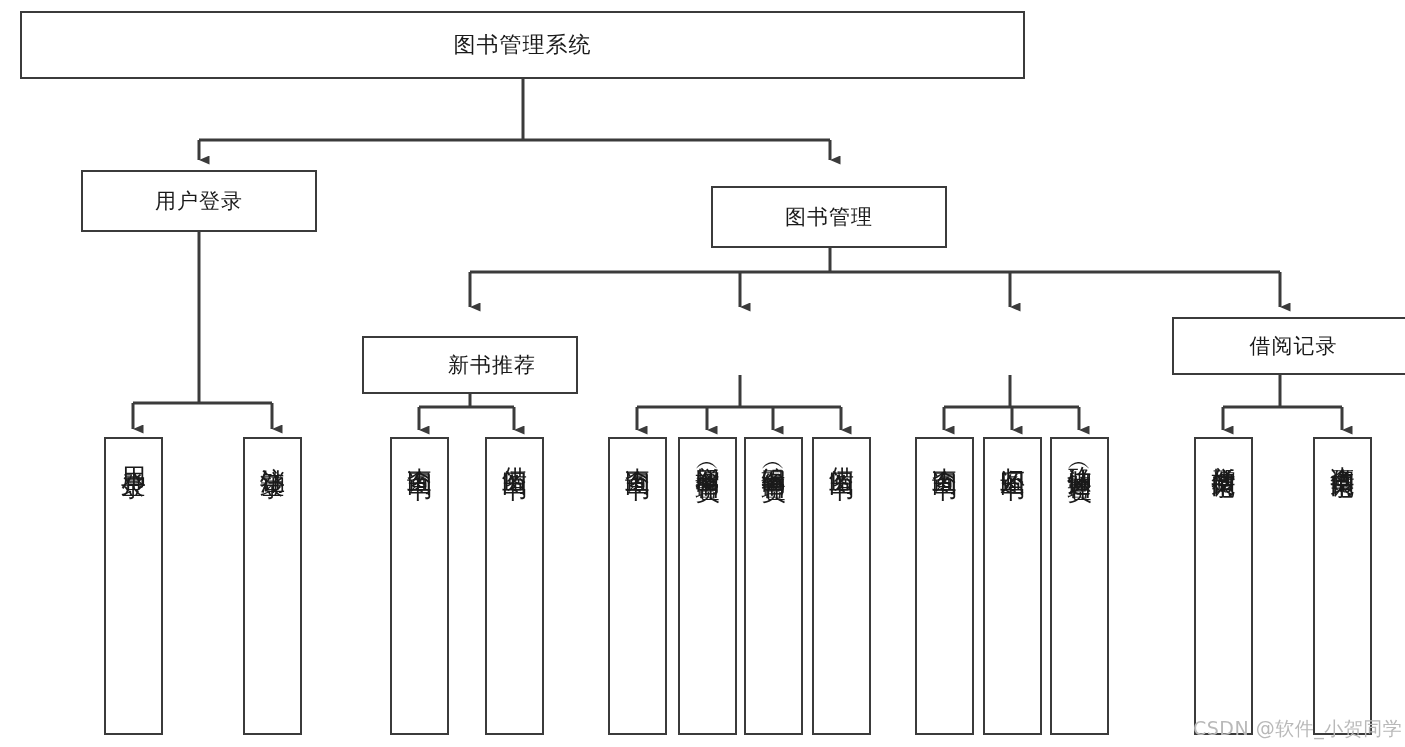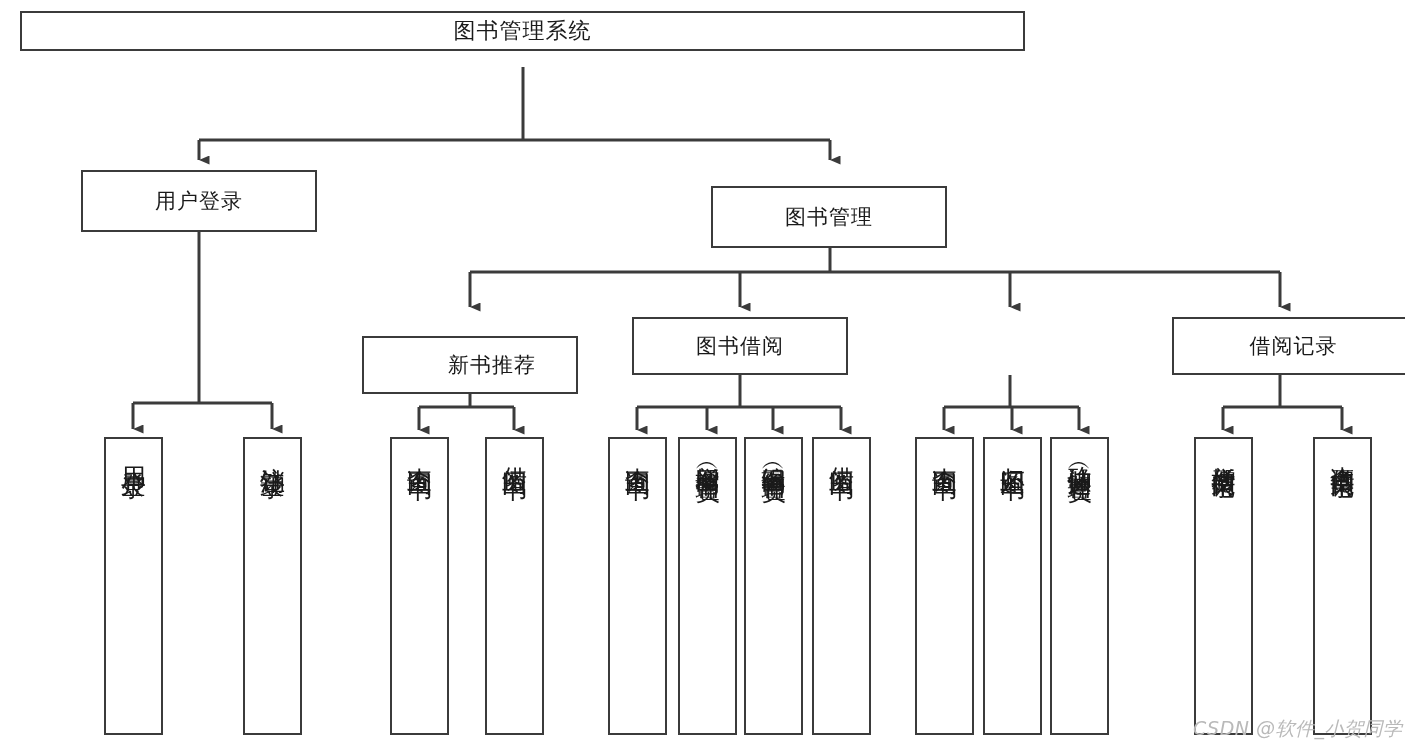--- a/index.html
+++ b/index.html
@@ -120,36 +120,33 @@
       <path d="M1012,407 L1012,430" marker-end="url(#arrow)"></path>
       <path d="M1079,407 L1079,430" marker-end="url(#arrow)"></path>
 
       <path d="M1280,375 L1280,407"></path>
       <path d="M1223,407 L1342,407"></path>
       <path d="M1223,407 L1223,430" marker-end="url(#arrow)"></path>
       <path d="M1342,407 L1342,430" marker-end="url(#arrow)"></path>
     </g>
   </svg>
 
-  <div class="node root horiz" style="left:20px; top:11px; width:1005px; height:40px;">
+  <div class="node root horiz" style="left:20px; top:11px; width:1005px; height:68px;">
     <span class="lbl">图书管理系统</span>
   </div>
 
   <div class="node horiz" style="left:81px; top:170px; width:236px; height:62px;">
     <span class="lbl">用户登录</span>
   </div>
   <div class="node horiz" style="left:711px; top:170px; width:236px; height:62px;margin-top:16px;">
     <span class="lbl">图书管理</span>
   </div>
 
   <div class="node horiz" style="left:362px; top:336px; width:216px; height:58px;padding-left:44px;">
     <span class="lbl">新书推荐</span>
-  </div>
-  <div class="node horiz" style="left:632px; top:317px; width:216px; height:58px;">
-    <span class="lbl">图书借阅</span>
   </div>
   <div class="node horiz" style="left:1172px; top:317px; width:243px; height:58px;">
     <span class="lbl">借阅记录</span>
   </div>
 
   <div class="node vert" style="left:104px; top:437px; width:59px; height:298px;">
     <span class="lbl">用户登录</span>
   </div>
   <div class="node vert" style="left:243px; top:437px; width:59px; height:298px;">
     <span class="lbl">注销登录</span>
@@ -185,15 +182,15 @@
     <span class="lbl">确认归还（管理员）</span>
   </div>
 
   <div class="node vert tall" style="left:1194px; top:437px; width:59px; height:298px;">
     <span class="lbl">新增借阅记录</span>
   </div>
   <div class="node vert tall" style="left:1313px; top:437px; width:59px; height:298px;">
     <span class="lbl">查询借阅记录</span>
   </div>
 
-  <div class="watermark" style="left:1193px; top:716px;font-style:italic;">CSDN @软件_小贺同学</div>
+  <div class="watermark" style="left:1193px; top:716px;">CSDN @软件_小贺同学</div>
 
 </div>
 
 </body></html>

